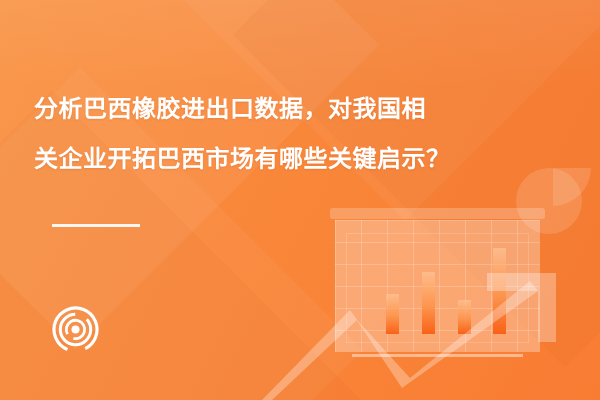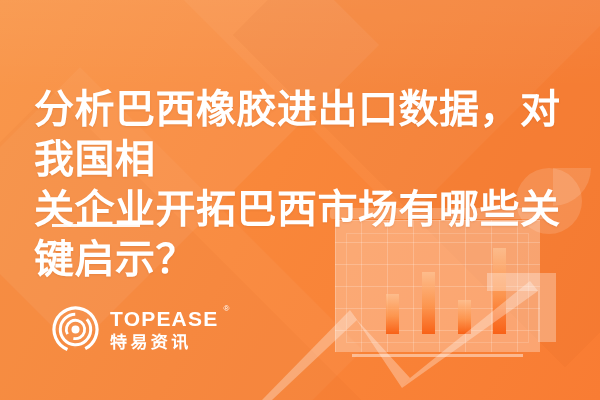--- a/index.html
+++ b/index.html
@@ -186,21 +186,21 @@
   }
   .arrow-deco svg { display: block; }
 
   
   .headline {
     position: absolute;
     left: 34px;
     top: 84px;
     width: 540px;
     color: #ffffff;
-    font-size: 40px;
+    font-size: 24px;
     line-height: 50px;
     font-weight: 700;
     letter-spacing: 0.5px;
     white-space: pre-line;
     text-shadow: 0 1px 2px rgba(170, 70, 10, 0.18);
   }
 
   
   .divider {
     position: absolute;
@@ -311,19 +311,15 @@
 
   <div class="logo">
     <div class="logo-mark">
       <svg width="47" height="47" viewBox="0 0 47 47" xmlns="http://www.w3.org/2000/svg">
         <circle cx="23.5" cy="23.5" r="21.5" fill="none" stroke="#ffffff" stroke-width="3.2" stroke-dasharray="116 19" transform="rotate(112 23.5 23.5)"></circle>
         <circle cx="23.5" cy="23.5" r="15.2" fill="none" stroke="#ffffff" stroke-width="3.0" stroke-dasharray="82 14" transform="rotate(-42 23.5 23.5)"></circle>
         <circle cx="23.5" cy="23.5" r="9.2" fill="none" stroke="#ffffff" stroke-width="2.8" stroke-dasharray="50 8" transform="rotate(150 23.5 23.5)"></circle>
         <circle cx="23.5" cy="23.5" r="4.0" fill="#ffffff"></circle>
       </svg>
     </div>
-    <div class="logo-text">
-      <span class="logo-word"><span>TOPEASE</span><span class="logo-reg">®</span></span>
-      <span class="logo-cn">特易资讯</span>
-    </div>
   </div>
 
 </div>
 
 </body></html>

